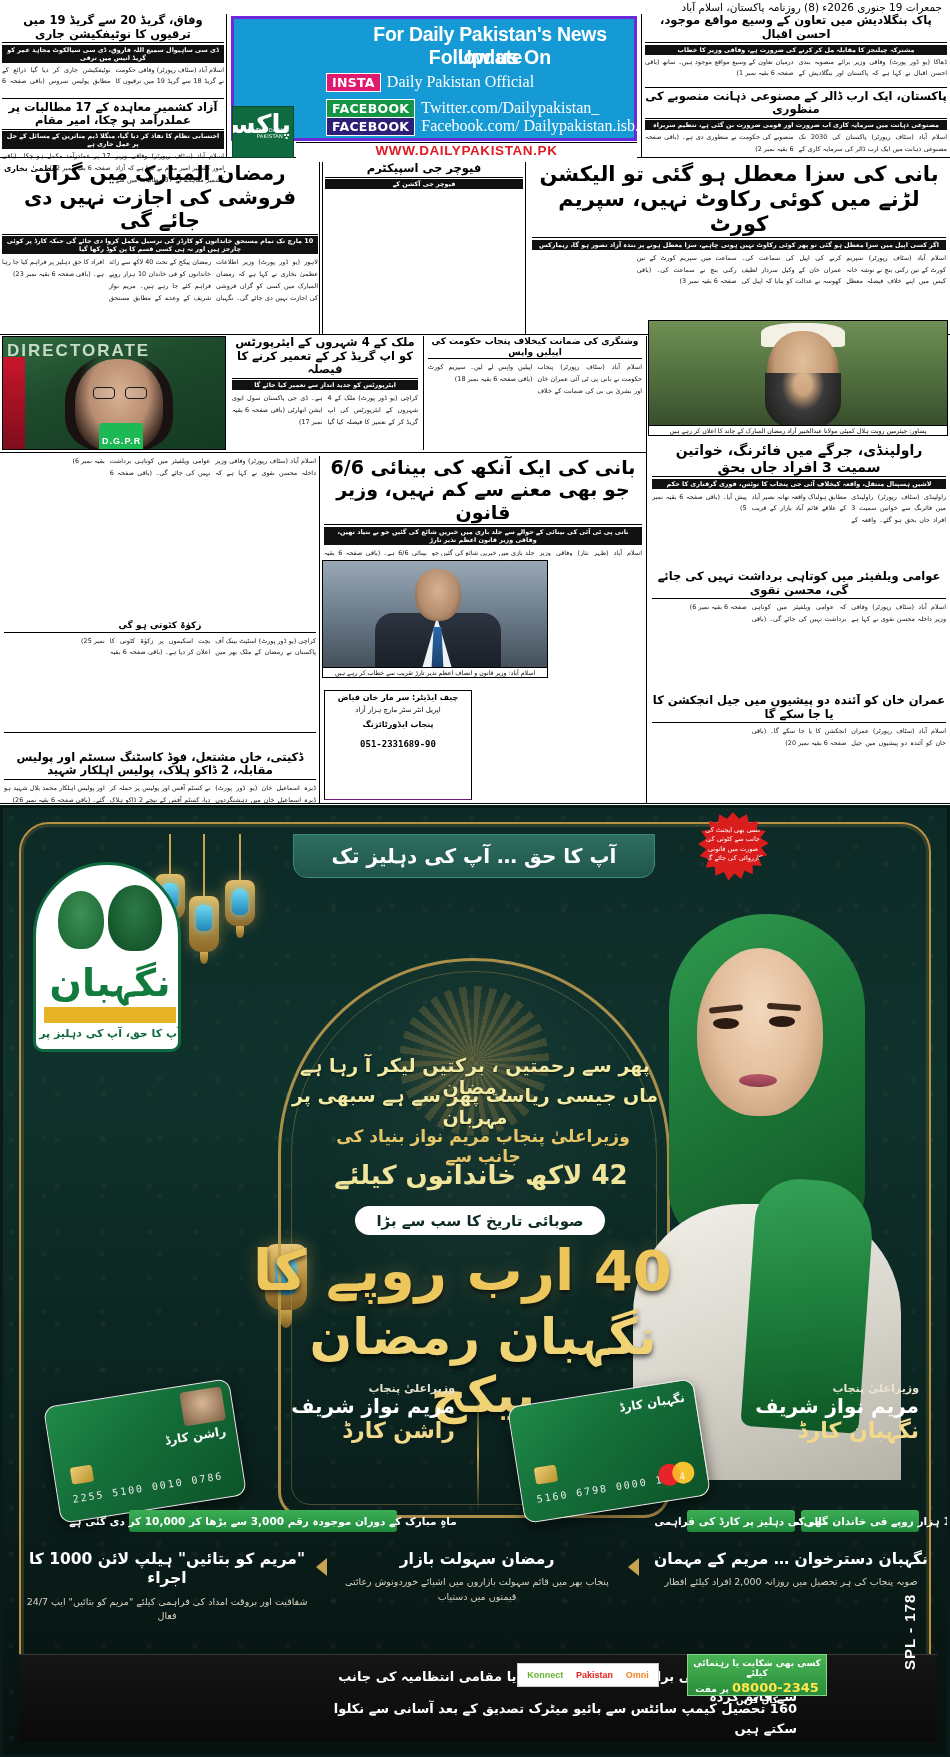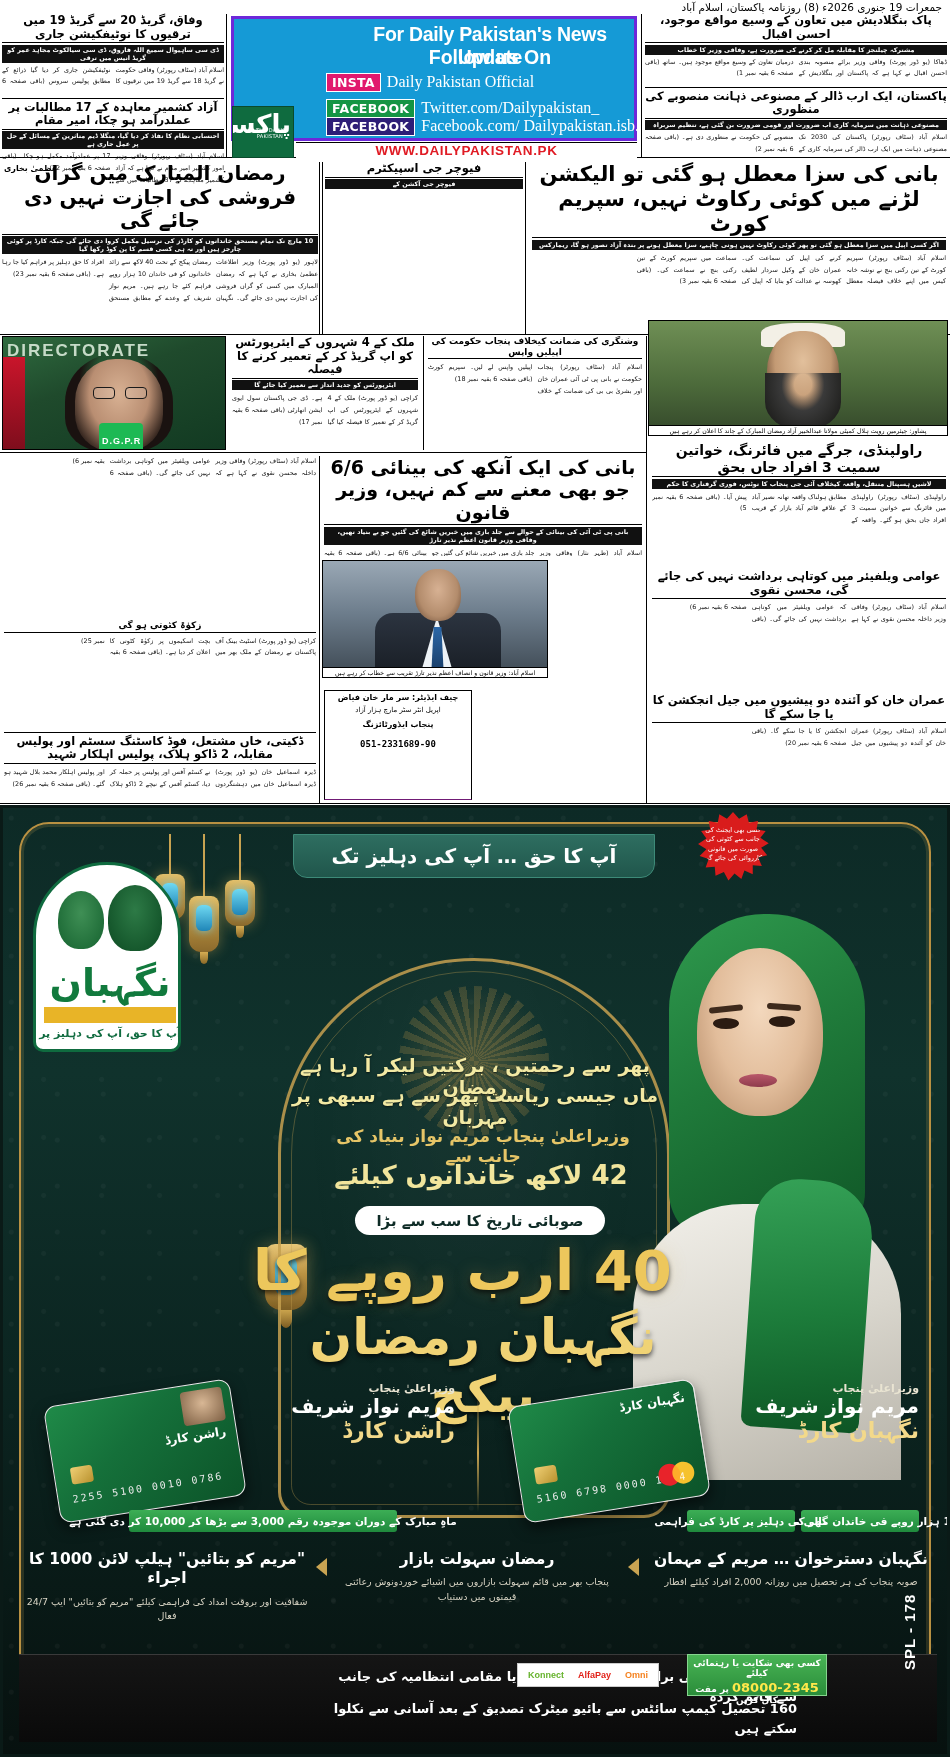--- a/index.html
+++ b/index.html
@@ -608,21 +608,21 @@
     <div class="suit"></div>
     <div class="shirt"></div>
     <div class="tie"></div>
     <div class="head"></div>
     <div class="cap">اسلام آباد: وزیر قانون و انصاف اعظم نذیر تارڑ تقریب سے خطاب کر رہے ہیں</div>
   </div>
 
   <div class="news-cell" style="left:2px;top:620px;width:316px;height:184px;padding:0 2px;">
     <div class="hl h-sm">زکوٰۃ کٹوتی ہو گی</div>
     <div class="body-txt cols3" style="margin-top:3px;height:92px;overflow:hidden;">کراچی (یو ڈور پورٹ) اسٹیٹ بینک آف پاکستان نے رمضان کے ملک بھر میں بچت اسکیموں پر زکوٰۃ کٹوتی کا اعلان کر دیا ہے۔ (باقی صفحہ 6 بقیہ نمبر 25)</div>
-    <div class="hl h-md rule-top" style="margin-top:4px;padding-top:2px;">ڈکیتی، خاں مشتعل، فوڈ کاسٹنگ سسٹم اور پولیس مقابلہ، 2 ڈاکو ہلاک، پولیس اہلکار شہید</div>
+    <div class="hl h-md rule-top" style="margin-top:4px;padding-top:18px;">ڈکیتی، خاں مشتعل، فوڈ کاسٹنگ سسٹم اور پولیس مقابلہ، 2 ڈاکو ہلاک، پولیس اہلکار شہید</div>
     <div class="body-txt cols3" style="margin-top:3px;height:46px;overflow:hidden;">ڈیرہ اسماعیل خان (یو ڈور پورٹ) ڈیرہ اسماعیل خان میں دہشتگردوں نے کسٹم آفس اور پولیس پر حملہ کر دیا، کسٹم آفس کے نیچے 2 ڈاکو ہلاک اور پولیس اہلکار محمد بلال شہید ہو گئے۔ (باقی صفحہ 6 بقیہ نمبر 26)</div>
   </div>
 
   <div class="news-cell" style="left:650px;top:694px;width:298px;height:110px;padding:0 2px;">
     <div class="hl h-md">عمران خان کو آئندہ دو پیشیوں میں جیل انجکشن کا یا جا سکے گا</div>
     <div class="body-txt cols3" style="margin-top:3px;height:80px;overflow:hidden;">اسلام آباد (سٹاف رپورٹر) عمران خان کو آئندہ دو پیشیوں میں جیل انجکشن کا یا جا سکے گا۔ (باقی صفحہ 6 بقیہ نمبر 20)</div>
   </div>
 
   <div class="news-cell rule-top rule-bot rule-l rule-r" style="left:324px;top:690px;width:148px;height:110px;padding:2px;text-align:center;">
     <div style="font-size:8px;font-weight:bold;">چیف ایڈیٹر: سر مار خان فیاض</div>
@@ -763,21 +763,21 @@
       <div class="govt">
         
         
       </div>
 
       <div class="foot-line a">امدادی رقم قریبی برانچ لیس بینکنگ ایجنٹ یا مقامی انتظامیہ کی جانب سے قائم کردہ</div>
       <div class="foot-line b">160 تحصیل کیمپ سائٹس سے بائیو میٹرک تصدیق کے بعد آسانی سے نکلوا سکتے ہیں</div>
 
       <div class="paylogos">
         <b class="p-konnect">Konnect</b>
-        <b class="p-alfa">AlfaPay</b>
+        <b class="p-alfa">Pakistan</b>
         <b class="p-omni">Omni</b>
       </div>
     </div>
 
     <div class="burst">کسی بھی ایجنٹ کی جانب سے کٹوتی کی صورت میں قانونی کارروائی کی جائے گی</div>
 
     <div class="helpbox">
       <div class="l1">کسی بھی شکایت یا رہنمائی کیلئے</div>
       <div class="l2">
         <span class="num">08000-2345</span>

